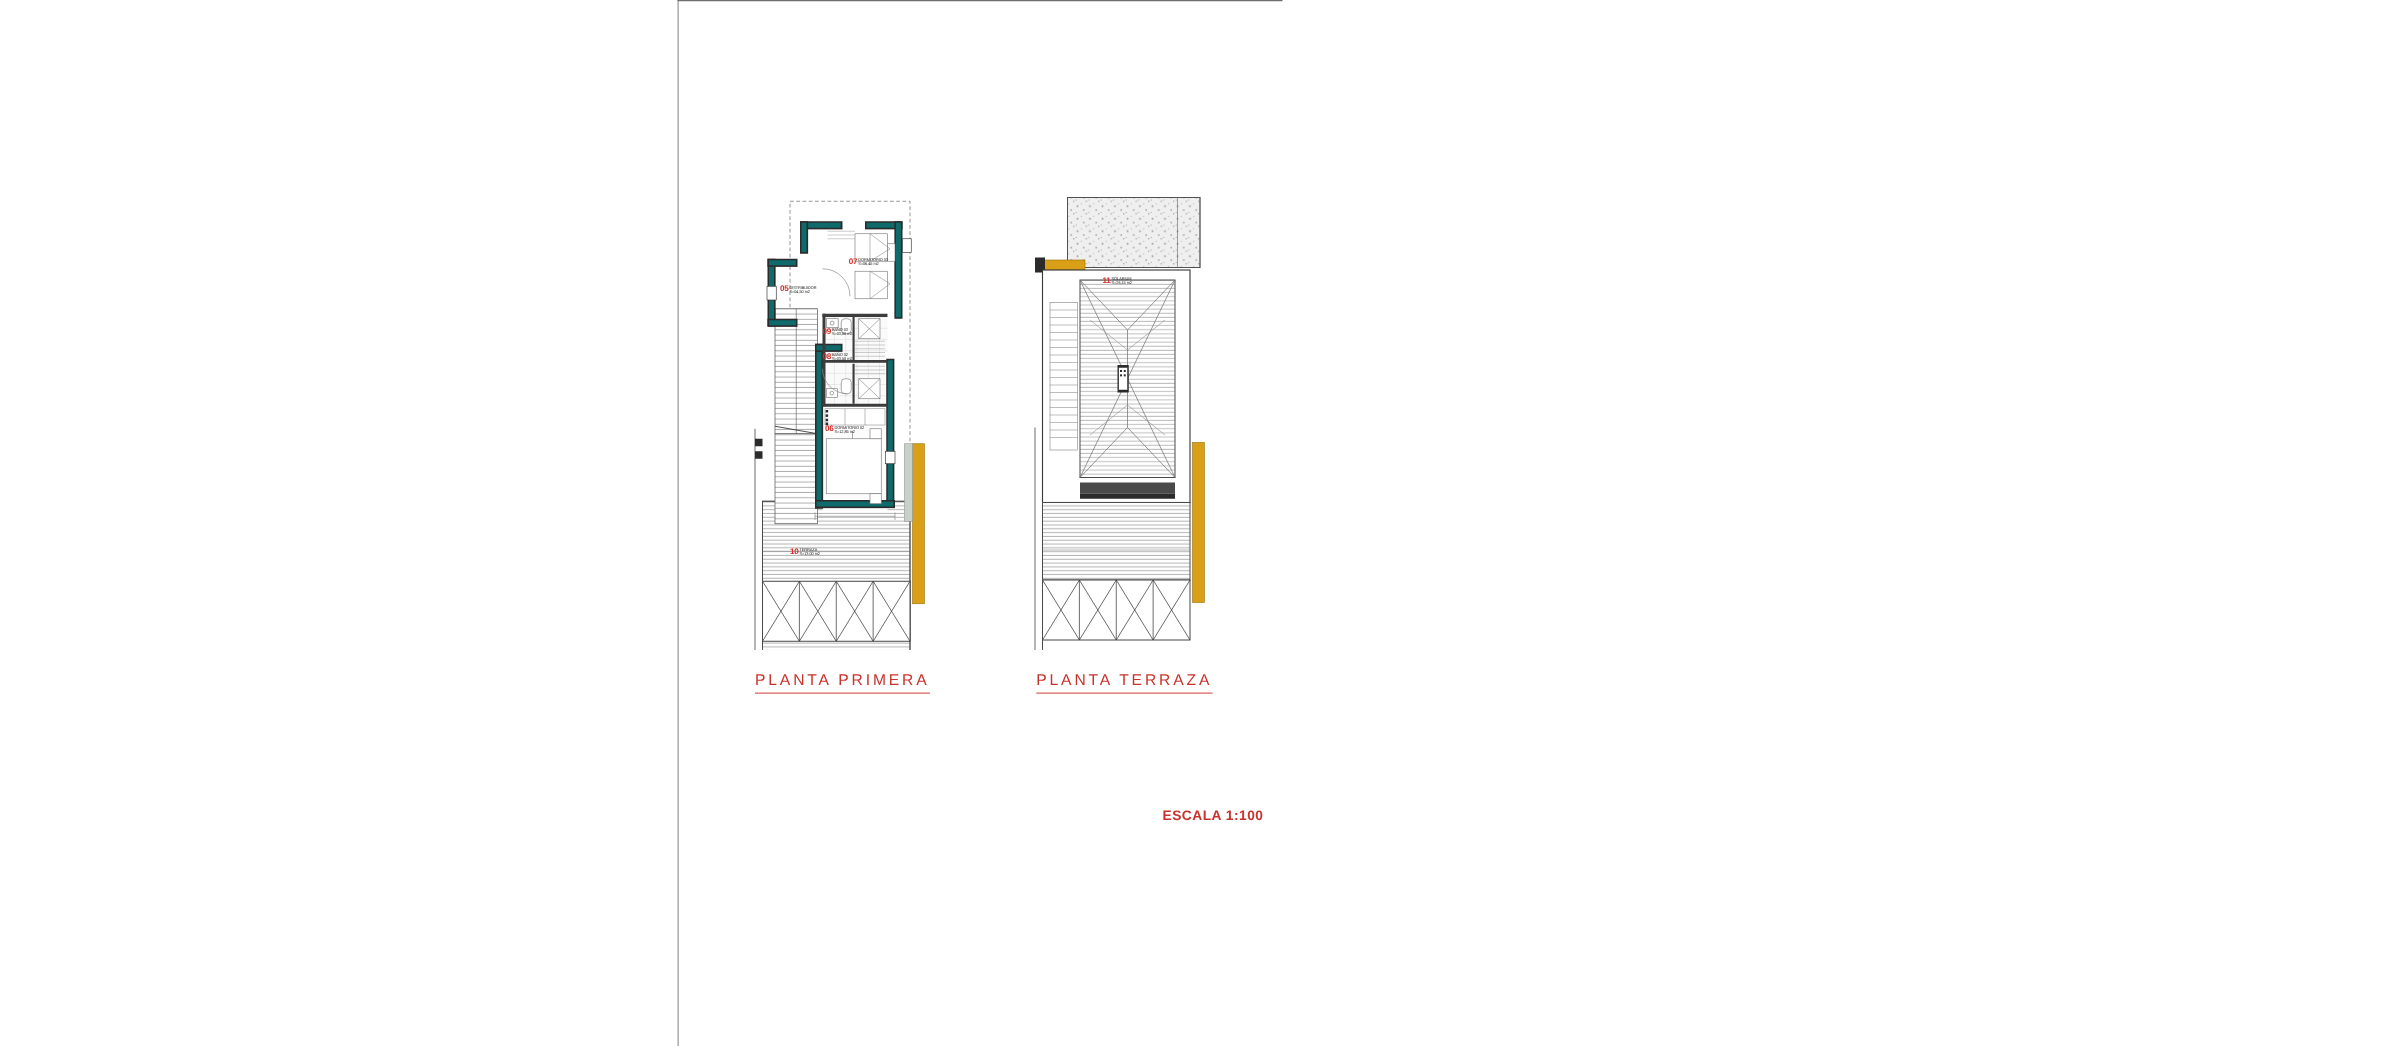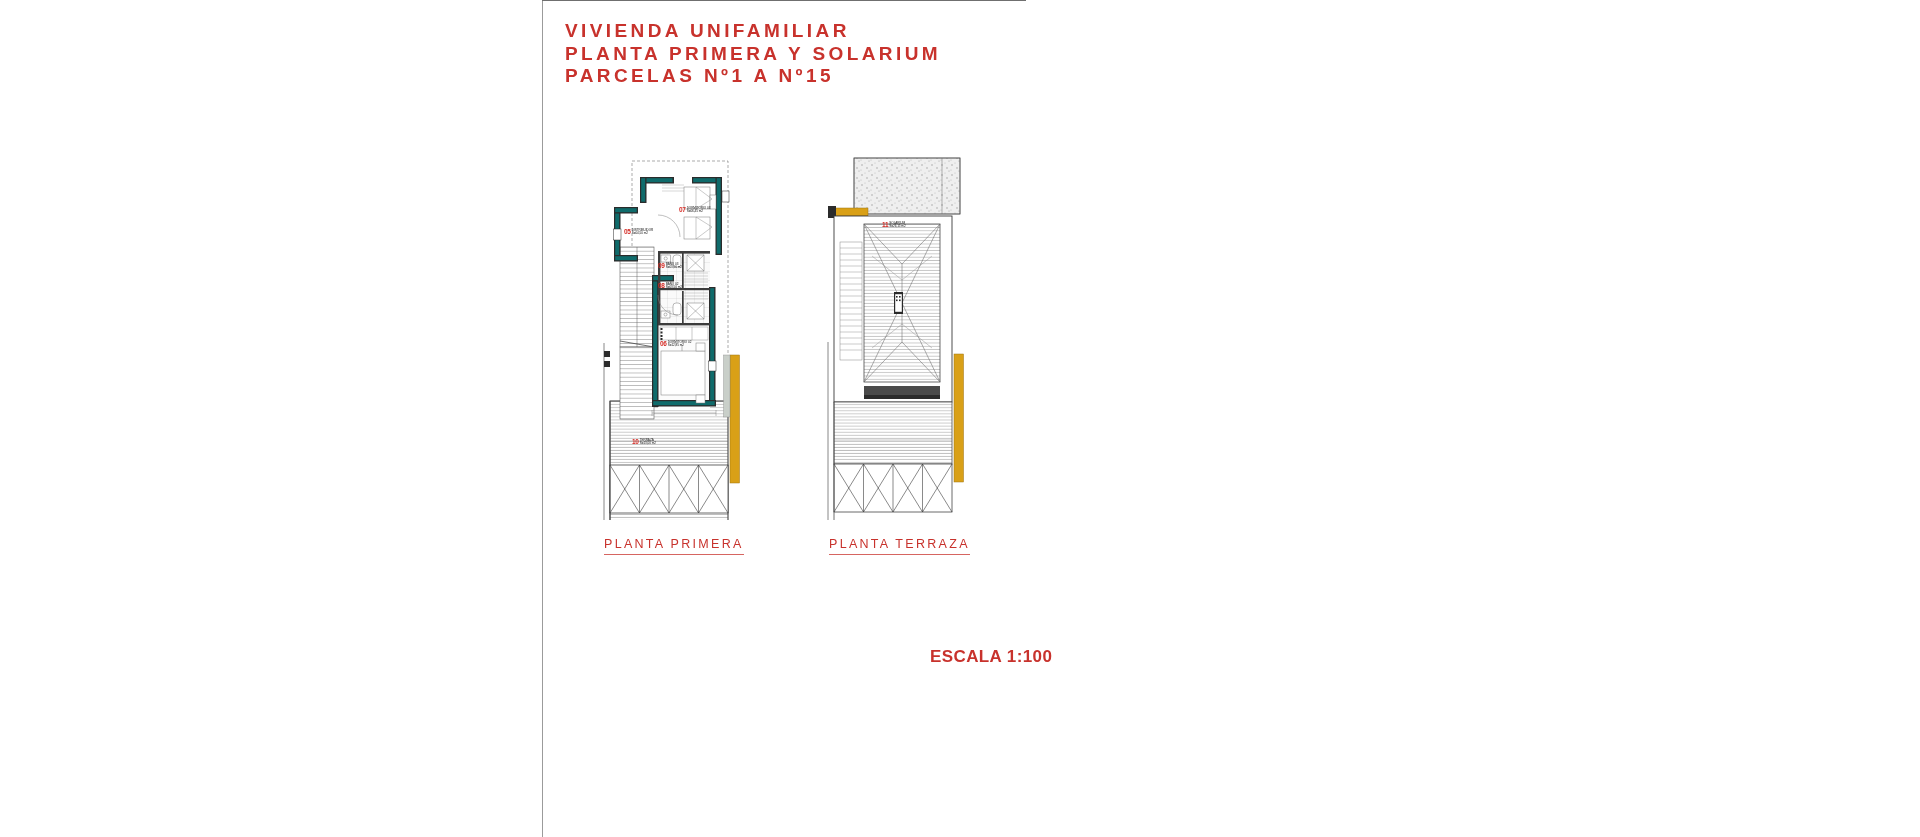--- a/index.html
+++ b/index.html
@@ -76,21 +76,21 @@
     opacity: .75;
   }
   #caption-left  { left: 604px; top: 537px; }
   #caption-right { left: 829px; top: 537px; }
 
   
   #scale-note {
     position: absolute;
     left: 930px; top: 647px;
     color: #c8322c;
-    font-size: 17px;
+    font-size: 11px;
     font-weight: bold;
     letter-spacing: .4px;
     white-space: nowrap;
   }
 
   
   .plan {
     position: absolute;
   }
   #plan-left  { left: 596px; top: 155px; width: 160px; height: 365px; }
@@ -131,25 +131,20 @@
 </style>
 </head>
 <body>
 
 <div id="sheet">
 
   <div class="page-body"></div>
   <div class="page-edge-left"></div>
   <div class="page-edge-top"></div>
 
-  <div id="title-block">
-    <div class="tline">VIVIENDA UNIFAMILIAR</div>
-    <div class="tline">PLANTA PRIMERA Y SOLARIUM</div>
-    <div class="tline">PARCELAS Nº1 A Nº15</div>
-  </div>
 
   <div class="plan" id="plan-left">
     <svg width="160" height="365" viewBox="0 0 160 365" xmlns="http://www.w3.org/2000/svg">
       <defs>
         <pattern id="hatchTerr" width="160" height="3.05" patternUnits="userSpaceOnUse">
           <rect width="160" height="3.05" fill="#ffffff"></rect>
           <line x1="0" y1="2.6" x2="160" y2="2.6" stroke="#8d8d8d" stroke-width="0.55"></line>
         </pattern>
         <pattern id="hatchStair" width="160" height="4.2" patternUnits="userSpaceOnUse">
           <rect width="160" height="4.2" fill="#ffffff"></rect>

